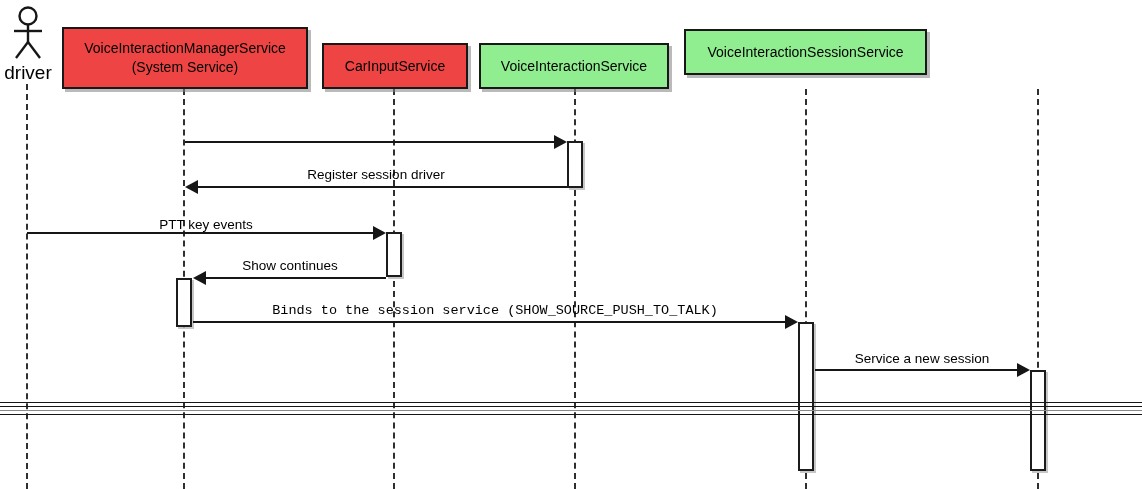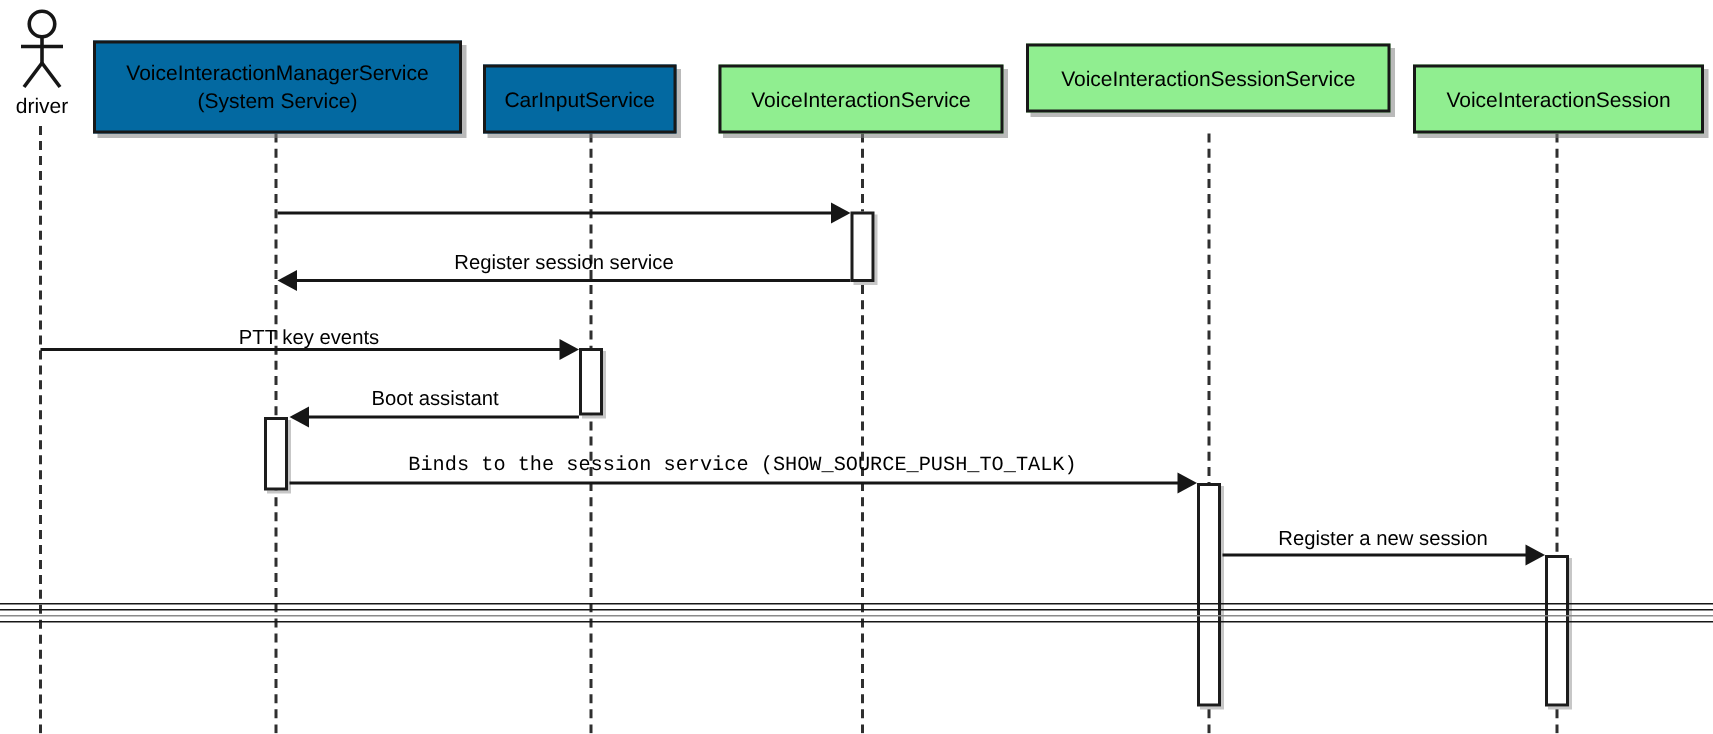--- a/index.html
+++ b/index.html
@@ -19,21 +19,21 @@
     box-shadow: 3px 3px 0 rgba(130,130,130,0.55);
     display: flex;
     flex-direction: column;
     align-items: center;
     justify-content: center;
     text-align: center;
     font-size: 14px;
     line-height: 19px;
     z-index: 5;
   }
-  .fill-cyan  { background: #0369a1; }
+  .fill-cyan  { background: #ef4444; }
   .fill-green { background: #90EE90; }
   .lifeline {
     position: absolute;
     width: 0;
     border-left: 2px dashed #2f2f2f;
     z-index: 1;
   }
   .activation {
     position: absolute;
     box-sizing: border-box;
@@ -88,21 +88,21 @@
     display: flex;
     align-items: center;
     justify-content: center;
     font-size: 13.5px;
     z-index: 4;
   }
   .actor-figure { position: absolute; z-index: 5; }
   .actor-label {
     position: absolute;
     text-align: center;
-    font-size: 14px;
+    font-size: 19px;
     z-index: 5;
   }
 </style>
 </head>
 <body>
 
 <div id="canvas">
 
   <svg class="actor-figure" style="left:7px; top:4px;" width="42" height="58" viewBox="0 0 42 58">
     <circle cx="21" cy="12" r="8.5" fill="none" stroke="#161616" stroke-width="2.4"></circle>
@@ -117,59 +117,56 @@
   <div class="lifeline" style="left:183px;  top:89px; height:400px;"></div>
   <div class="lifeline" style="left:393px;  top:89px; height:400px;"></div>
   <div class="lifeline" style="left:574px;  top:89px; height:400px;"></div>
   <div class="lifeline" style="left:805px;  top:89px; height:400px;"></div>
   <div class="lifeline" style="left:1037px; top:89px; height:400px;"></div>
 
   <div class="participant fill-cyan" style="left:62px; top:27px; width:246px; height:62px;">
     <span>VoiceInteractionManagerService</span>
     <span>(System Service)</span>
   </div>
-  <div class="participant fill-cyan" style="left:322px; top:43px; width:129px; height:46px;">
+  <div class="participant fill-cyan" style="left:322px; top:43px; width:146px; height:46px;">
     <span>CarInputService</span>
   </div>
   <div class="participant fill-green" style="left:479px; top:43px; width:190px; height:46px;">
     <span>VoiceInteractionService</span>
   </div>
   <div class="participant fill-green" style="left:684px; top:29px; width:243px; height:46px;">
     <span>VoiceInteractionSessionService</span>
-  </div>
-  <div class="participant fill-green" style="left:942px; top:43px; width:194px; height:46px;">
-    <span>VoiceInteractionSession</span>
   </div>
 
   <div class="activation" style="left:567px;  top:141px; height:47px;"></div>
   <div class="activation" style="left:386px;  top:232px; height:45px;"></div>
   <div class="activation" style="left:176px;  top:278px; height:49px;"></div>
   <div class="activation" style="left:798px;  top:322px; height:149px;"></div>
   <div class="activation" style="left:1030px; top:370px; height:101px;"></div>
 
   <div class="msg-line" style="left:185px; top:141px; width:370px;"></div>
   <div class="arrowhead arrow-right" style="left:554px; top:135px;"></div>
 
-  <div class="msg-label" style="left:376px; top:167px;">Register session service</div>
+  <div class="msg-label" style="left:376px; top:167px;">Register session driver</div>
   <div class="msg-line" style="left:197px; top:186px; width:370px;"></div>
   <div class="arrowhead arrow-left" style="left:185px; top:180px;"></div>
 
   <div class="msg-label" style="left:206px; top:217px;">PTT key events</div>
   <div class="msg-line" style="left:27px; top:232px; width:347px;"></div>
   <div class="arrowhead arrow-right" style="left:373px; top:226px;"></div>
 
-  <div class="msg-label" style="left:290px; top:258px;">Boot assistant</div>
+  <div class="msg-label" style="left:290px; top:258px;">Show continues</div>
   <div class="msg-line" style="left:205px; top:277px; width:181px;"></div>
   <div class="arrowhead arrow-left" style="left:193px; top:271px;"></div>
 
   <div class="msg-label" style="left:495px; top:303px;font-family:Liberation Mono, monospace;">Binds to the session service (SHOW_SOURCE_PUSH_TO_TALK)</div>
   <div class="msg-line" style="left:193px; top:321px; width:593px;"></div>
   <div class="arrowhead arrow-right" style="left:785px; top:315px;"></div>
 
-  <div class="msg-label" style="left:922px; top:351px;">Register a new session</div>
+  <div class="msg-label" style="left:922px; top:351px;">Service a new session</div>
   <div class="msg-line" style="left:815px; top:369px; width:203px;"></div>
   <div class="arrowhead arrow-right" style="left:1017px; top:363px;"></div>
 
   <div class="divider-line" style="top:402px; height:1px; background:#161616;"></div>
   <div class="divider-line" style="top:406px; height:1px; background:#161616;"></div>
   <div class="divider-line" style="top:410px; height:1px; background:#8a8a8a;"></div>
   <div class="divider-line" style="top:414px; height:1px; background:#161616;"></div>
 
 </div>
 

